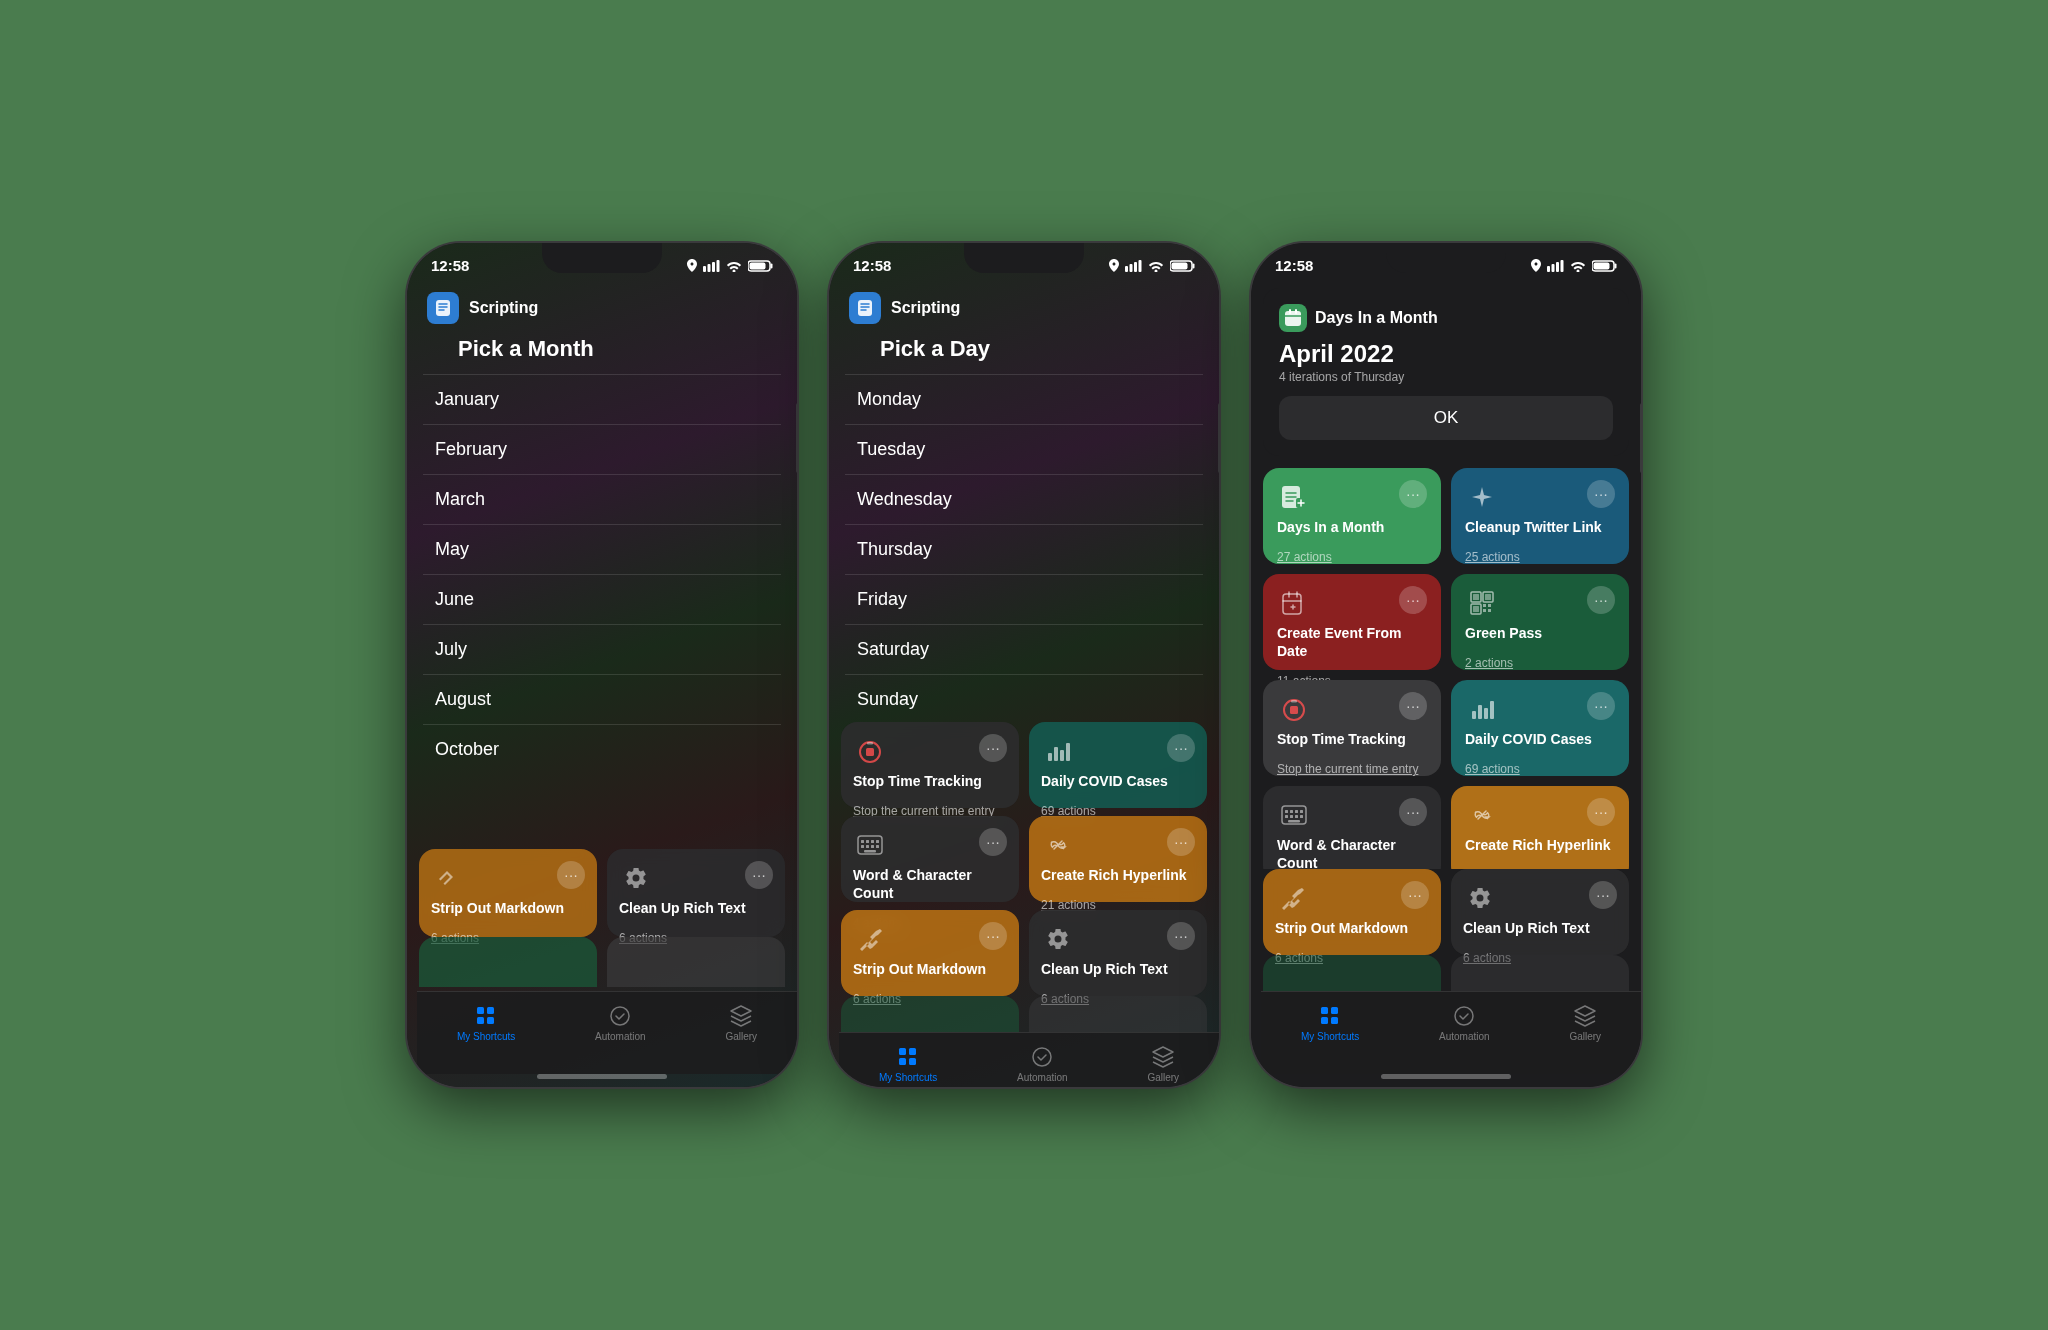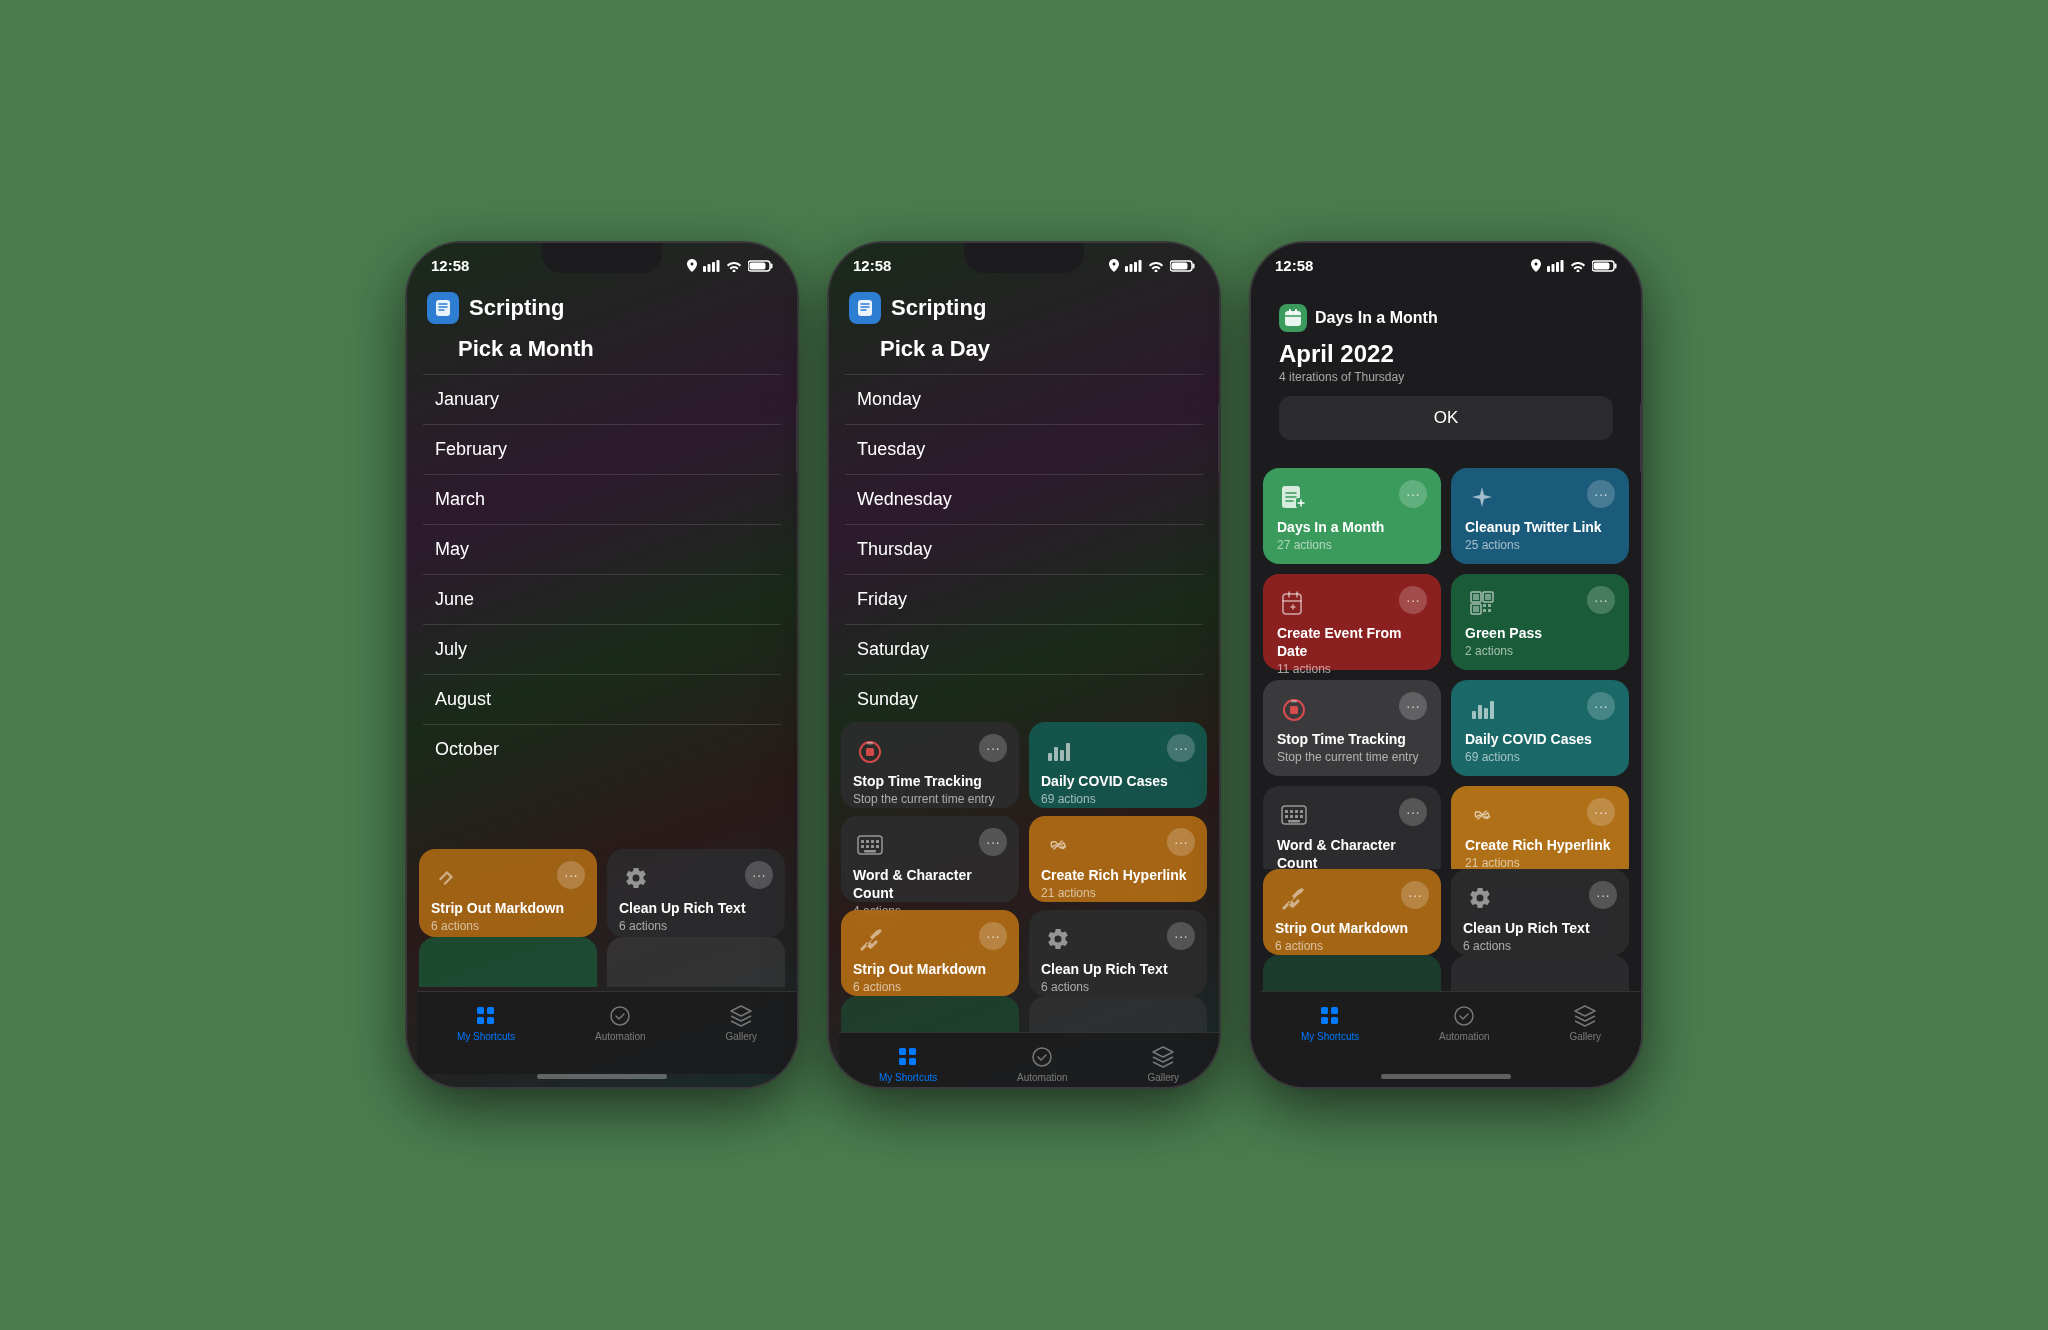--- a/index.html
+++ b/index.html
@@ -105,21 +105,21 @@
       justify-content: center;
       font-size: 18px;
       flex-shrink: 0;
     }
 
     .app-icon-scripting { background: #2d7dd2; }
     .app-icon-days { background: #3a9b5c; }
 
     .app-title {
       color: white;
-      font-size: 22px;
+      font-size: 16px;
       font-weight: 600;
     }
 
     
     .section-title {
       color: white;
       font-size: 22px;
       font-weight: 700;
       padding: 4px 20px 12px;
       flex-shrink: 0;
@@ -188,21 +188,22 @@
       color: white;
       font-size: 14px;
       font-weight: 600;
       line-height: 1.3;
       margin-top: 4px;
     }
 
     .shortcut-actions {
       color: rgba(255,255,255,0.6);
       font-size: 12px;
-      margin-top: 2px;
+      margin-top: 14px;
+      text-decoration: underline;
     }
 
     
     .card-green { background: #3a9b5c; }
     .card-red { background: #8b2020; }
     .card-dark-green { background: #1a5c3a; }
     .card-gray { background: #3a3a3c; }
     .card-dark-orange { background: #b07018; }
     .card-dark { background: #2c2c2e; }
 

